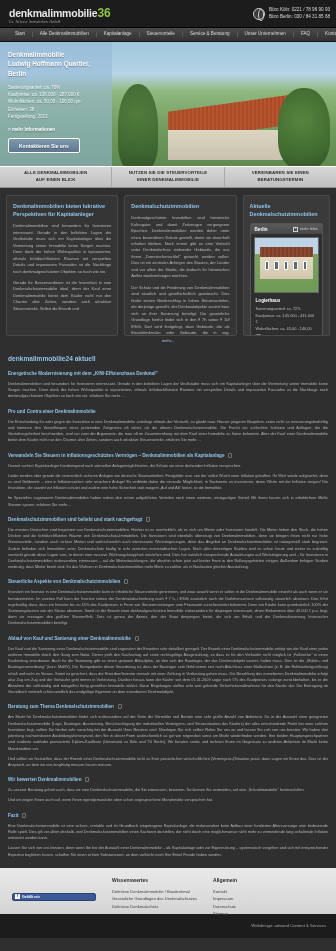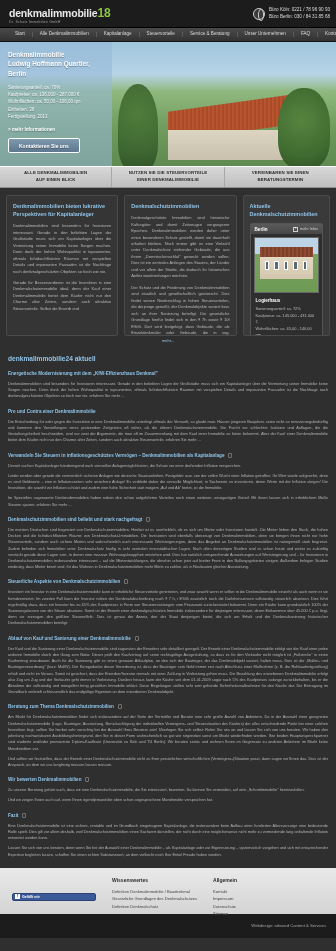--- a/index.html
+++ b/index.html
@@ -154,21 +154,21 @@
   .spacer-col { flex: 0 0 84px; }
 </style>
 </head>
 <body>
 
 <div class="page">
 
   <div class="topbar">
     <div class="logo">
       <div>
-        <span class="logo-main">denkmalimmobilie</span><span class="logo-24">18</span>
+        <span class="logo-main">denkmalimmobilie</span><span class="logo-24">36</span>
       </div>
       <div class="logo-sub">Dr. Schatz Immobilien GmbH</div>
     </div>
     <div class="phones">
       <div class="globe-icon"></div>
       <div class="phone-lines">
         <div>Büro Köln: 0221 / 78 96 90 93</div>
         <div>Büro Berlin: 030 / 84 31 85 68</div>
       </div>
     </div>

